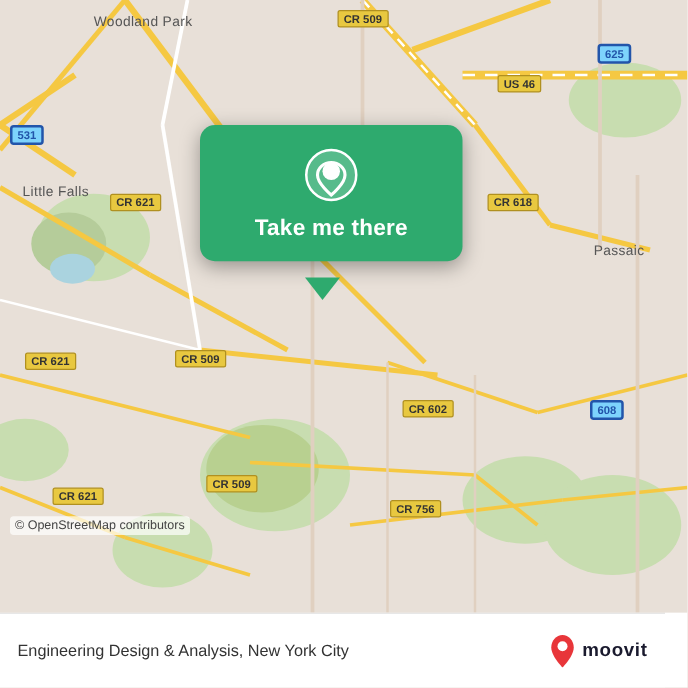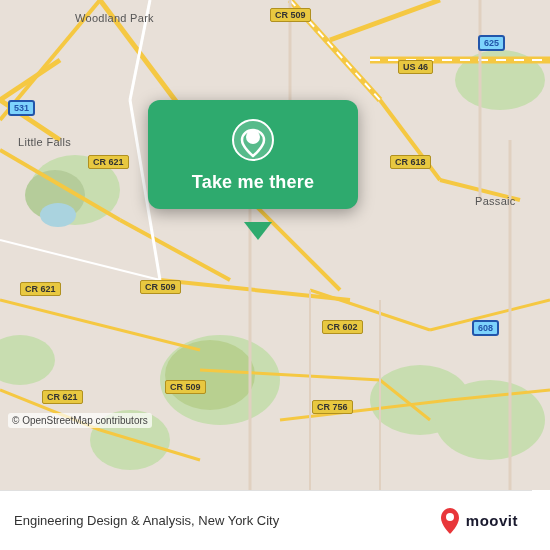--- a/index.html
+++ b/index.html
@@ -25,21 +25,21 @@
       height: 100%;
       position: absolute;
       top: 0;
       left: 0;
     }
 
     
     #popup-card {
       position: absolute;
       top: 100px;
-      left: 148px;
+      left: 160px;
       width: 210px;
       background-color: #2eaa6e;
       border-radius: 12px;
       display: flex;
       flex-direction: column;
       align-items: center;
       padding: 18px 20px 16px 20px;
       box-shadow: 0 4px 16px rgba(0,0,0,0.35);
       z-index: 20;
     }
@@ -222,21 +222,21 @@
     <line x1="130" y1="100" x2="160" y2="280" stroke="#fff" stroke-width="3"></line>
     <line x1="0" y1="240" x2="160" y2="280" stroke="#fff" stroke-width="2"></line>
     <line x1="310" y1="290" x2="310" y2="490" stroke="#e0d0c0" stroke-width="2"></line>
     <line x1="380" y1="300" x2="380" y2="490" stroke="#e0d0c0" stroke-width="2"></line>
 
     <line x1="0" y1="100" x2="60" y2="60" stroke="#f5c842" stroke-width="5"></line>
     <line x1="0" y1="100" x2="60" y2="140" stroke="#f5c842" stroke-width="5"></line>
   </svg>
 
   <div class="town-label" style="top:12px; left:75px;">Woodland Park</div>
-  <div class="town-label" style="top:136px; left:18px;">Little Falls</div>
+  <div class="town-label" style="top:148px; left:18px;">Little Falls</div>
   <div class="town-label" style="top:195px; left:475px;">Passaic</div>
 
   <div class="highway-shield" style="top:8px; left:270px;">CR 509</div>
   <div class="highway-shield" style="top:60px; left:398px;">US 46</div>
   <div class="road-label-state" style="top:35px; left:478px;">625</div>
   <div class="road-label-state" style="top:100px; left:8px;">531</div>
   <div class="highway-shield" style="top:155px; left:88px;">CR 621</div>
   <div class="highway-shield" style="top:155px; left:390px;">CR 618</div>
   <div class="highway-shield" style="top:280px; left:140px;">CR 509</div>
   <div class="highway-shield" style="top:282px; left:20px;">CR 621</div>

